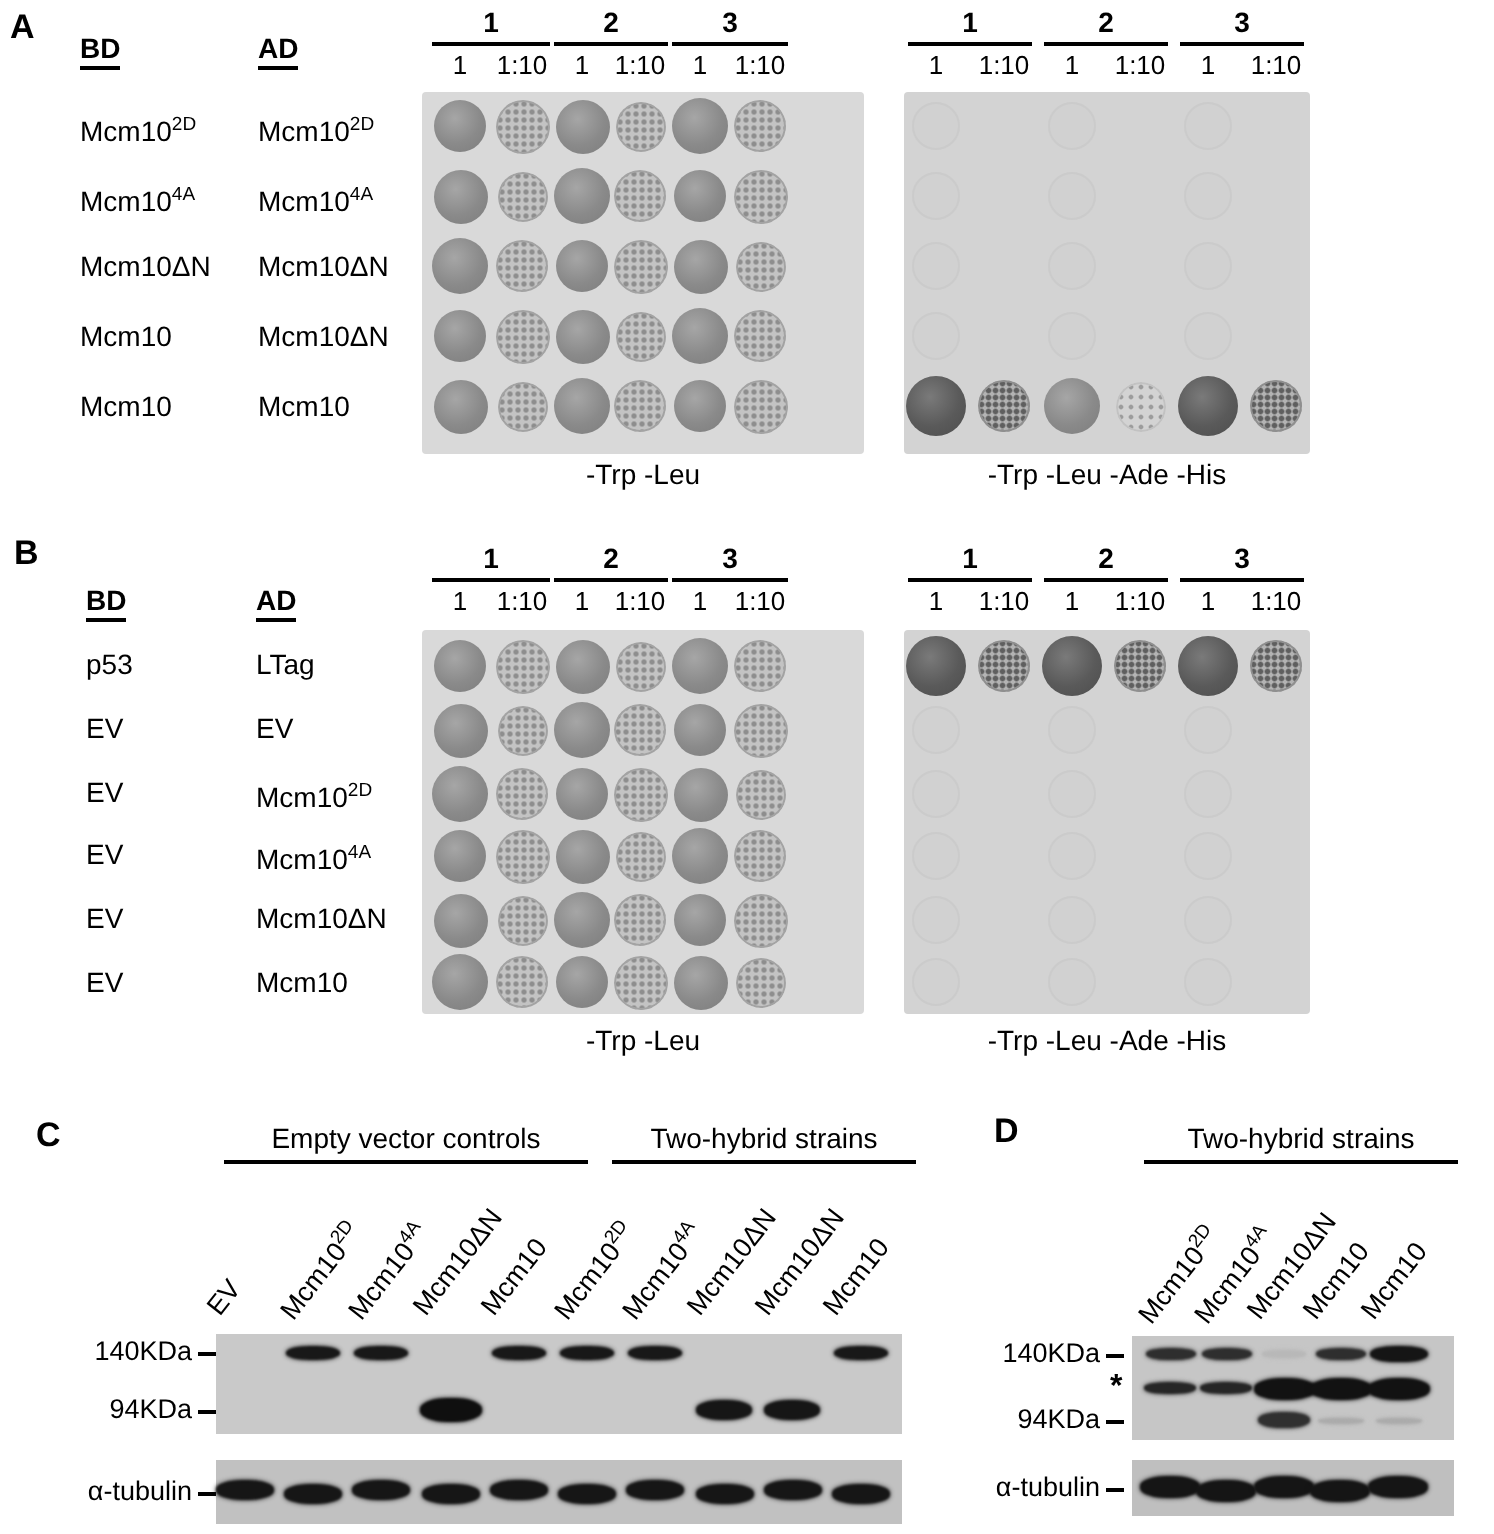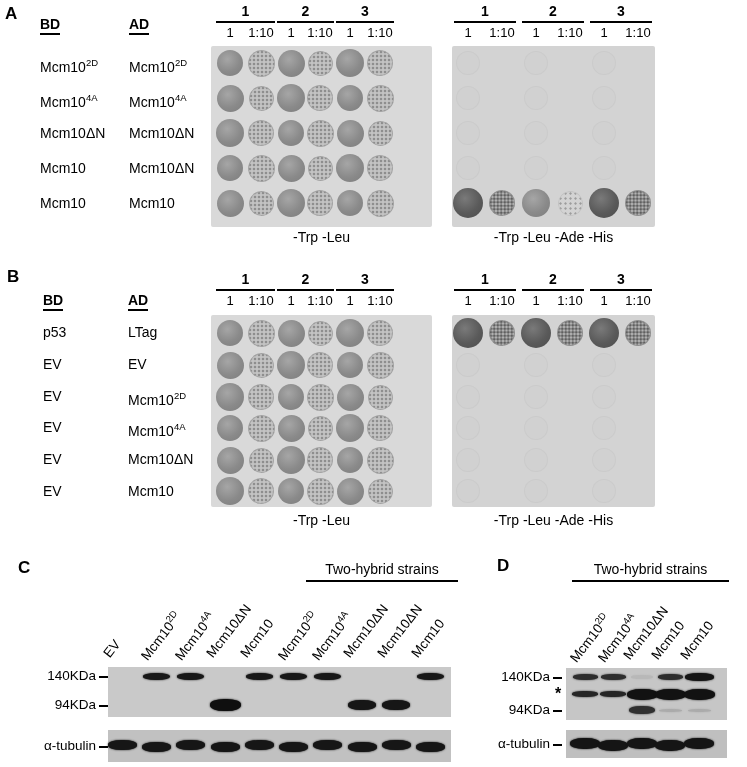--- a/index.html
+++ b/index.html
@@ -41,20 +41,21 @@
   <div class="hdr" style="left:40px;top:16px;">BD</div>
   <div class="hdr" style="left:129px;top:16px;">AD</div>
   <div class="hdr" style="left:43px;top:292px;">BD</div>
   <div class="hdr" style="left:128px;top:292px;">AD</div>
 
   <div class="caption" style="left:211px;width:221px;top:229px;">-Trp -Leu</div>
   <div class="caption" style="left:452px;width:203px;top:229px;">-Trp -Leu -Ade -His</div>
   <div class="caption" style="left:211px;width:221px;top:512px;">-Trp -Leu</div>
   <div class="caption" style="left:452px;width:203px;top:512px;">-Trp -Leu -Ade -His</div>
 
+  <div class="grptitle" style="left:112px;width:182px;top:561px;">Empty vector controls</div>
   <div class="grptitle" style="left:306px;width:152px;top:561px;">Two-hybrid strains</div>
 
   <div class="grptitle" style="left:572px;width:157px;top:561px;">Two-hybrid strains</div>
 
   <div class="marker" style="left:30px;width:66px;top:668px;">140KDa</div>
   <div class="dash" style="left:99px;top:676px;width:9px;"></div>
   <div class="marker" style="left:30px;width:66px;top:697px;">94KDa</div>
   <div class="dash" style="left:99px;top:705px;width:9px;"></div>
   <div class="marker" style="left:8px;width:88px;top:738px;">α-tubulin</div>
   <div class="dash" style="left:99px;top:746px;width:9px;"></div>

